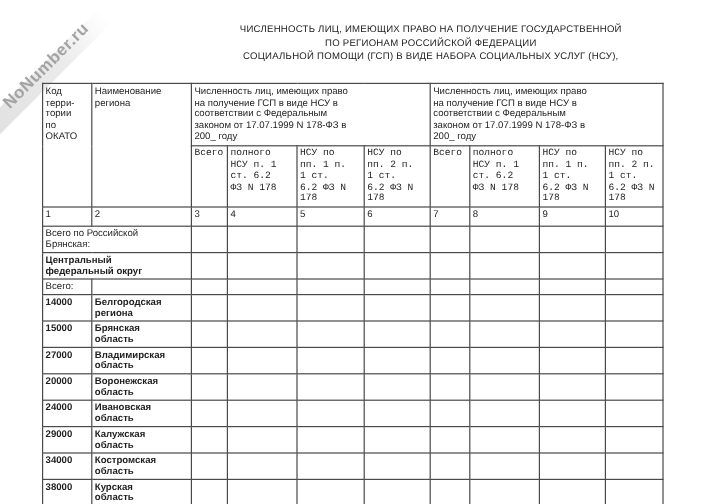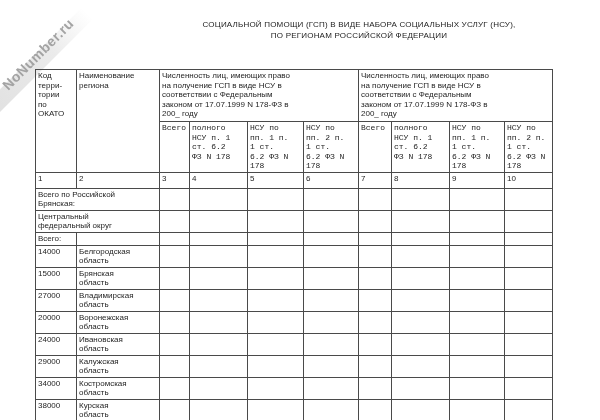--- a/index.html
+++ b/index.html
@@ -21,35 +21,36 @@
   table.report{
     position:absolute;left:35px;top:69px;width:518px;
     border-collapse:collapse;table-layout:fixed;
     font-size:8px;line-height:9.5px;color:#1e1e1e;
   }
   table.report td{
     border:1px solid #4a4a4a;vertical-align:top;text-align:left;
     padding:1px 2px;white-space:pre-line;overflow:hidden;
   }
   tr.h1{height:52px;} tr.h2{height:47px;font-family:Liberation Mono, monospace;} tr.nums{height:16px;}
-  tr.r21{height:21px;} tr.r20{height:20px;} tr.r13{height:13px;}
+  tr.r21{height:21px;} tr.r20{height:20px;font-weight:bold;} tr.r13{height:13px;}
 </style>
 </head>
 <body>
 
 <div class="page">
 
   <div class="watermark">
     <div class="wm-band"></div>
     <div class="wm-text">NoNumber.ru</div>
   </div>
 
   <div class="title">
+    <div>ЧИСЛЕННОСТЬ ЛИЦ, ИМЕЮЩИХ ПРАВО НА ПОЛУЧЕНИЕ ГОСУДАРСТВЕННОЙ</div>
+    <div>ПО РЕГИОНАМ РОССИЙСКОЙ ФЕДЕРАЦИИ</div>
     <div>СОЦИАЛЬНОЙ ПОМОЩИ (ГСП) В ВИДЕ НАБОРА СОЦИАЛЬНЫХ УСЛУГ (НСУ),</div>
-    <div>ПО РЕГИОНАМ РОССИЙСКОЙ ФЕДЕРАЦИИ</div>
   </div>
 
   <table class="report">
     <colgroup>
       <col style="width:41px">
         <col style="width:83px">
         <col style="width:30px">
       <col style="width:58px">
         <col style="width:56px">
         <col style="width:55px">
@@ -156,21 +157,21 @@
           <td></td>
           <td></td>
           <td></td>
           <td></td>
           <td></td>
           <td></td>
         </tr>
       <tr class="r20">
         <td>14000</td>
         <td>Белгородская
-область</td>
+региона</td>
       <td></td>
           <td></td>
           <td></td>
           <td></td>
           <td></td>
           <td></td>
           <td></td>
           <td></td>
         </tr>
       <tr class="r20">

